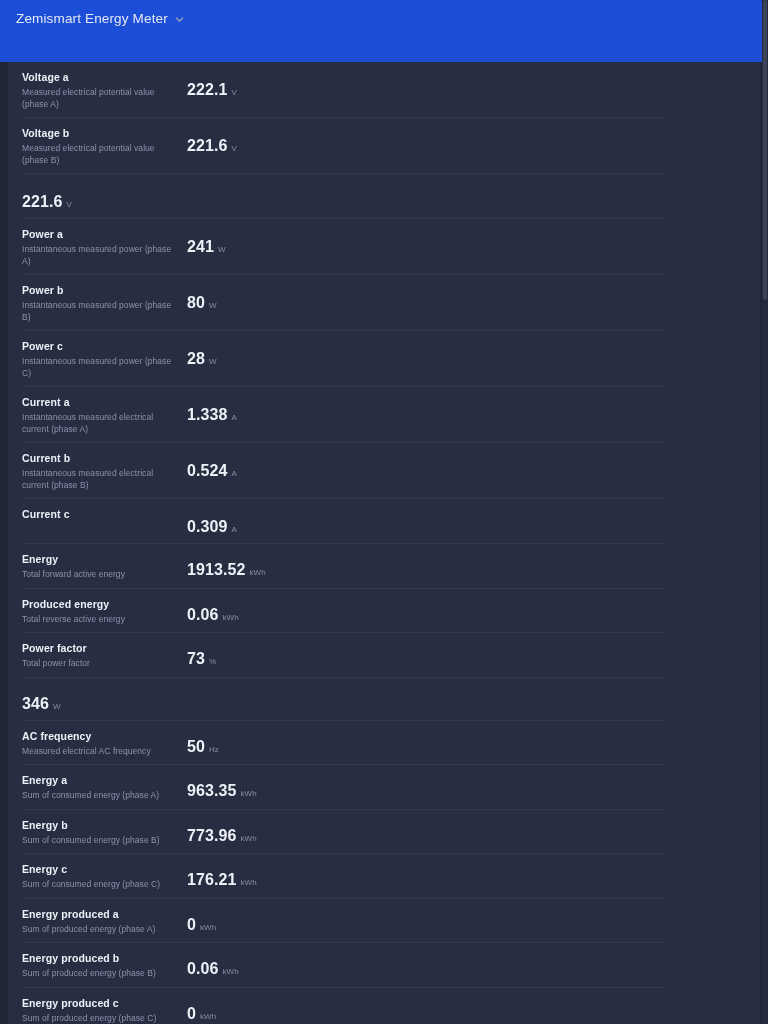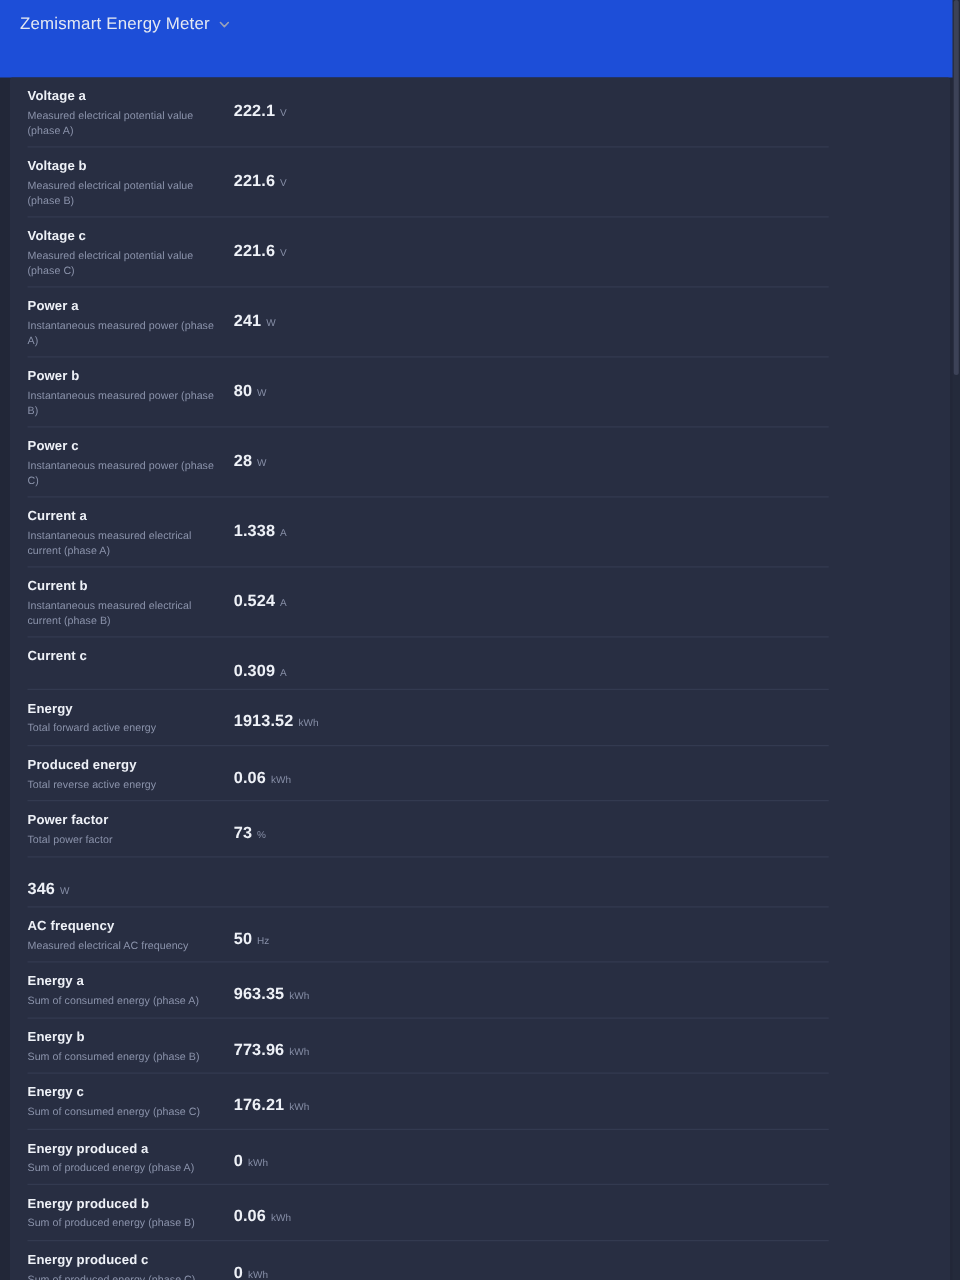--- a/index.html
+++ b/index.html
@@ -126,21 +126,21 @@
   }
 
   .attr-value-cell {
     flex: 1 1 auto;
     display: flex;
     align-items: baseline;
     padding-top: 11px;
   }
 
   .attr-value {
-    font-size: 13px;
+    font-size: 16px;
     font-weight: bold;
     color: #eef1f7;
     letter-spacing: 0.1px;
   }
 
   .attr-unit {
     font-size: 8px;
     color: #868ea6;
     margin-left: 4px;
     letter-spacing: 0.05px;
@@ -197,24 +197,20 @@
       <div class="attr-info">
         <div class="attr-label">Voltage b</div>
         <div class="attr-desc">Measured electrical potential value (phase B)</div>
       </div>
       <div class="attr-value-cell">
         <span class="attr-value">221.6</span>
         <span class="attr-unit">V</span>
       </div>
     </div>
     <div class="attr-row">
-      <div class="attr-info">
-        <div class="attr-label">Voltage c</div>
-        <div class="attr-desc">Measured electrical potential value (phase C)</div>
-      </div>
       <div class="attr-value-cell">
         <span class="attr-value">221.6</span>
         <span class="attr-unit">V</span>
       </div>
     </div>
     <div class="attr-row">
       <div class="attr-info">
         <div class="attr-label">Power a</div>
         <div class="attr-desc">Instantaneous measured power (phase A)</div>
       </div>

